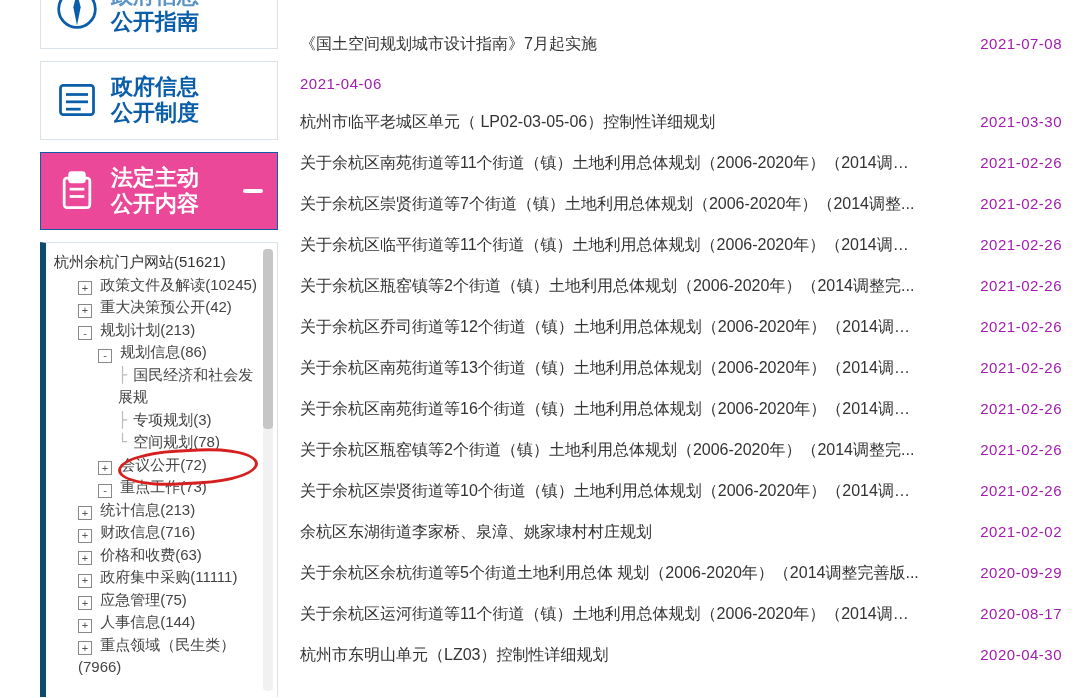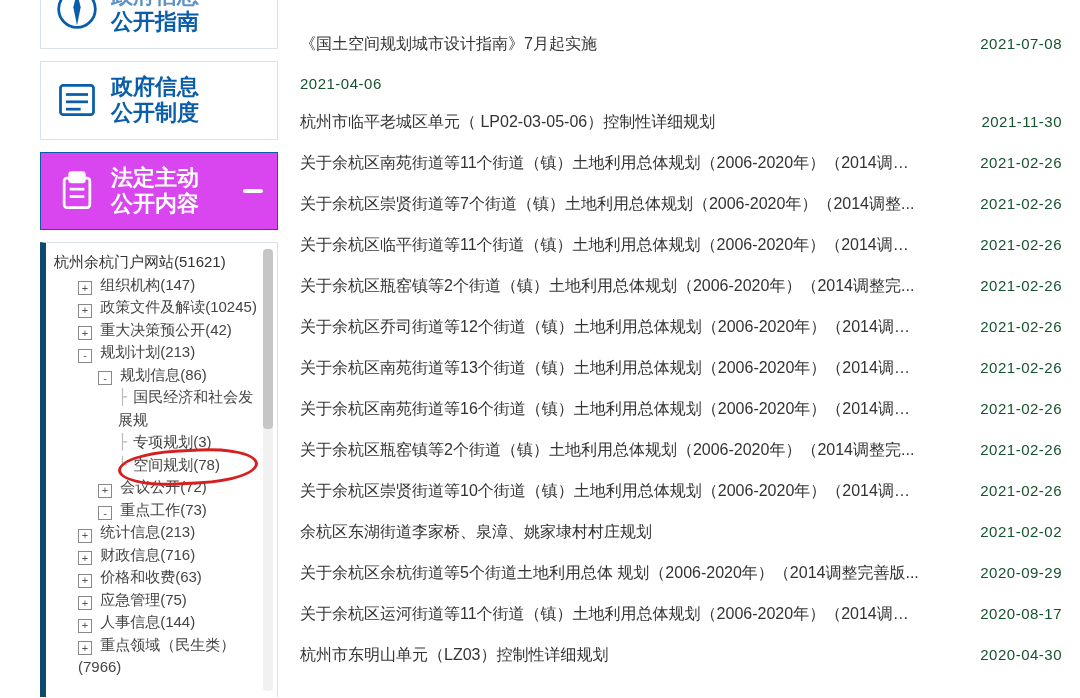--- a/index.html
+++ b/index.html
@@ -40,21 +40,21 @@
   }
   .card .icon {
     width: 44px;
     height: 44px;
     flex: 0 0 44px;
     display: flex;
     align-items: center;
     justify-content: center;
   }
   .card-active {
-    background: #d946ef;
+    background: #ec4899;
     color: #fff;
     border-color: #0a5da8;
     position: relative;
   }
   .card-active .minus {
     position: absolute;
     right: 14px;
     top: 50%;
     transform: translateY(-50%);
     width: 20px;
@@ -148,21 +148,21 @@
   }
   .list-row .title {
     color: #333;
     max-width: 620px;
     white-space: nowrap;
     overflow: hidden;
     text-overflow: ellipsis;
     text-align: center;
   }
   .list-row .date {
-    color: #14532d;
+    color: #a21caf;
     font-size: 15px;
     letter-spacing: 0.5px;
     flex: 0 0 auto;
     margin-right: 4px;
   }
   .card--first { padding-top: 0; }
   .card--first .lines span:first-child { color: #0a5da8aa; }
 </style>
 </head>
 <body>
@@ -215,33 +215,33 @@
     </div>
 
     <div class="tree-wrap">
       <div class="tree">
         <ul>
           <li class="root">
             <span>杭州余杭门户网站(51621)</span>
           </li>
         </ul>
         <ul id="tree-body">
-            <li class="child"><span class="toggler">+</span> <span>组织机构(147)</span></li>
             <li class="child"><span class="toggler">+</span> <span>政策文件及解读(10245)</span></li>
             <li class="child"><span class="toggler">+</span> <span>重大决策预公开(42)</span></li>
             <li class="child"><span class="toggler">-</span> <span>规划计划(213)</span></li>
             <li class="child2"><span class="toggler">-</span> <span>规划信息(86)</span></li>
             <li class="child3"><span class="branch-line">├</span> <span>国民经济和社会发展规</span></li>
             <li class="child3"><span class="branch-line">├</span> <span>专项规划(3)</span></li>
             <li class="child3"><span class="branch-line">└</span> <span>空间规划(78)</span></li>
             <li class="child2"><span class="toggler">+</span> <span>会议公开(72)</span></li>
             <li class="child2"><span class="toggler">-</span> <span>重点工作(73)</span></li>
             <li class="child"><span class="toggler">+</span> <span>统计信息(213)</span></li>
             <li class="child"><span class="toggler">+</span> <span>财政信息(716)</span></li>
             <li class="child"><span class="toggler">+</span> <span>价格和收费(63)</span></li>
+            <li class="child"><span class="toggler">+</span> <span>政府集中采购(11111)</span></li>
             <li class="child"><span class="toggler">+</span> <span>应急管理(75)</span></li>
             <li class="child"><span class="toggler">+</span> <span>人事信息(144)</span></li>
             <li class="child"><span class="toggler">+</span> <span>重点领域（民生类）(7966)</span></li>
           </ul>
       </div>
       <div class="highlight-oval"></div>
       <div class="tree-scroll">
         <div class="thumb"></div>
       </div>
     </div>
@@ -252,21 +252,21 @@
     <div id="article-body">
         <div class="list-row">
           <span class="title">《国土空间规划城市设计指南》7月起实施</span>
           <span class="date">2021-07-08</span>
         </div>
         <div class="list-row">
           <span class="date">2021-04-06</span>
         </div>
         <div class="list-row">
           <span class="title">杭州市临平老城区单元（ LP02-03-05-06）控制性详细规划</span>
-          <span class="date">2021-11-30</span>
+          <span class="date">2021-03-30</span>
         </div>
         <div class="list-row">
           <span class="title">关于余杭区南苑街道等11个街道（镇）土地利用总体规划（2006-2020年）（2014调整...</span>
           <span class="date">2021-02-26</span>
         </div>
         <div class="list-row">
           <span class="title">关于余杭区崇贤街道等7个街道（镇）土地利用总体规划（2006-2020年）（2014调整...</span>
           <span class="date">2021-02-26</span>
         </div>
         <div class="list-row">

